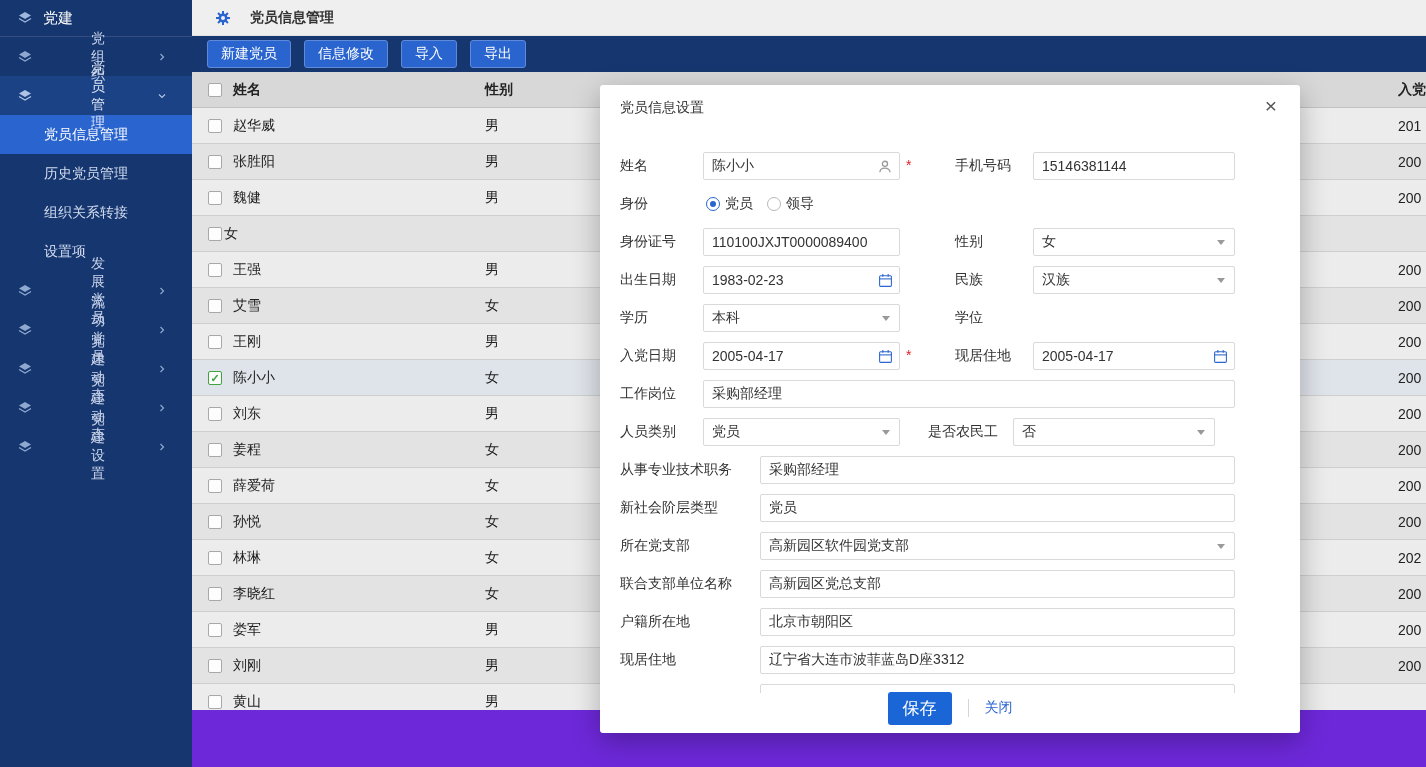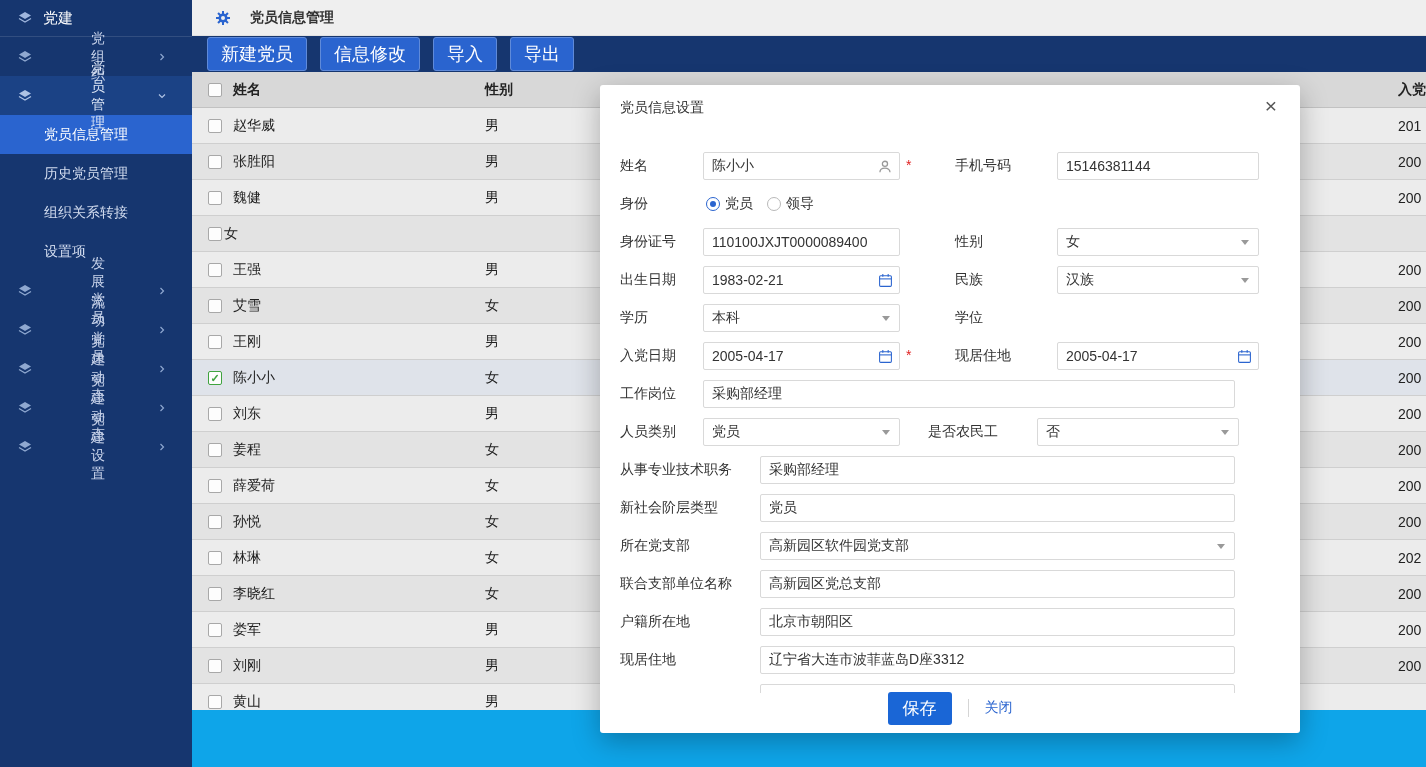--- a/index.html
+++ b/index.html
@@ -1,34 +1,34 @@
 <!DOCTYPE html>
 <html><head>
 <meta charset="utf-8">
 <style>
 * { margin:0; padding:0; box-sizing:border-box; }
 html,body { width:1426px; height:767px; overflow:hidden; font-family:"Liberation Sans", sans-serif; }
-.app { position:relative; width:1426px; height:767px; background:#0ea5e9; }
+.app { position:relative; width:1426px; height:767px; background:#6d28d9; }
 
 
 .sidebar { position:absolute; left:0; top:0; width:192px; height:767px; background:#16366F; z-index:2; }
 .sb-header { height:37px; display:flex; align-items:center; padding-left:17px; color:#FFFFFF; font-size:15px; border-bottom:1px solid rgba(255,255,255,0.12); }
 .ic { display:flex; margin-right:10px; flex:none; }
 .nav-item { height:39px; display:flex; align-items:center; padding:0 14px 0 17px; color:#C8D3EA; font-size:14px; cursor:pointer;gap:48px; }
 .nav-item .lbl { flex:1; }
 .nav-item.parent-open { background:#1B4285; color:#DCE5F5; }
 .sub-item { height:39px; display:flex; align-items:center; padding-left:44px; color:#D2DCEF; font-size:14px; cursor:pointer; }
 .sub-item.active { background:#2A64CF; color:#FFFFFF; }
 
 
 .main { position:absolute; left:192px; top:0; width:1234px; height:767px; }
 .topbar { height:36px; background:#EFEFEF; display:flex; align-items:center; padding-left:23px; border-bottom:1px solid #E2E2E2; }
 .topbar .title { margin-left:9px; font-size:14px; font-weight:bold; color:#333; }
 .toolbar { height:36px; background:#16366F; display:flex; align-items:center; padding-left:15px; gap:13px; }
-.tbtn { background:#2A64CF; border:1px solid #5F8AD9; color:#FFF; font-size:18px; padding:4px 13px; border-radius:3px; cursor:pointer; font-family:inherit; }
+.tbtn { background:#2A64CF; border:1px solid #5F8AD9; color:#FFF; font-size:14px; padding:4px 13px; border-radius:3px; cursor:pointer; font-family:inherit; }
 
 
 .thead { height:36px; background:#D8D8D8; display:flex; align-items:center; font-weight:bold; color:#222; font-size:14px; border-bottom:1px solid #C2C2C2; }
 .rows-wrap { height:602px; overflow:hidden; }
 .trow { height:36px; display:flex; align-items:center; font-size:14px; color:#222; border-bottom:1px solid #CFCFCF; background:#ECECEC; }
 .trow:nth-child(even) { background:#E3E3E3; }
 .trow.selected { background:#DFE3EA; }
 .cell-check { width:16px; margin-left:16px; flex:none; display:flex; }
 .cell-name { margin-left:9px; width:252px; flex:none; }
 .cell-gender { width:913px; flex:none; }
@@ -39,21 +39,21 @@
 
 .modal { position:absolute; left:600px; top:85px; width:700px; height:648px; background:#FFF; border-radius:3px; box-shadow:0 8px 28px rgba(0,0,0,0.28); z-index:5; }
 .m-title { position:absolute; left:20px; top:14px; font-size:14px; color:#333; }
 .m-close { position:absolute; right:16px; top:8px; font-size:21px; color:#555; cursor:pointer; width:26px; height:26px; text-align:center; line-height:26px; }
 .m-body { position:absolute; top:67px; left:20px; width:660px; height:550px; overflow:hidden; }
 .frow { display:flex; align-items:center; height:28px; margin-bottom:10px; position:relative; }
 .flabel { width:83px; flex:none; font-size:14px; color:#333; }
 .flabel.wide { width:140px; }
 .ctl { position:relative; height:28px; border:1px solid #D9D9D9; border-radius:2px; background:#FFF; font-size:14px; color:#333; flex:none; display:flex; align-items:center; padding:0 8px; }
 input.ctl { font-family:inherit; outline:none; }
-.w197{width:197px;} .w202{width:202px;margin-left:24px;} .w405{width:405px;} .w532{width:532px;} .w475{width:475px;}
+.w197{width:197px;} .w202{width:202px;} .w405{width:405px;} .w532{width:532px;} .w475{width:475px;}
 .rlabel { margin-left:55px; width:78px; flex:none; font-size:14px; color:#333; }
 .rlabel.l2 { margin-left:28px; width:85px; }
 .arrow { position:absolute; right:9px; top:11px; width:0; height:0; border-left:4px solid transparent; border-right:4px solid transparent; border-top:5px solid #999; }
 .icon-right { position:absolute; right:6px; top:6px; display:flex; }
 .star { position:absolute; left:286px; top:5px; color:#E02020; font-size:14px; }
 .radios { display:flex; align-items:center; margin-left:3px; width:124px; flex:none; }
 .radio { width:14px; height:14px; border-radius:50%; border:1px solid #B9B9B9; background:#FFF; position:relative; flex:none; }
 .radio.on { border-color:#2A64CF; }
 .radio.on::after { content:""; position:absolute; left:3px; top:3px; width:6px; height:6px; border-radius:50%; background:#2A64CF; }
 .radio-lbl { font-size:14px; color:#333; margin:0 14px 0 5px; }
@@ -404,21 +404,21 @@
         <span class="rlabel">性别</span>
         <div class="ctl sel w202">
           <span>女</span>
           <span class="arrow"></span>
         </div>
       </div>
 
       <div class="frow">
         <span class="flabel">出生日期</span>
         <div class="ctl w197">
-          <span>1983-02-21</span>
+          <span>1983-02-23</span>
           <span class="icon-right">
             <svg width="15" height="15" viewBox="0 0 14 14">
                 <rect x="1.5" y="2.5" width="11" height="10" rx="1" fill="none" stroke="#2A64CF"></rect>
                 <line x1="1.5" y1="5.5" x2="12.5" y2="5.5" stroke="#2A64CF"></line>
                 <line x1="4.5" y1="1" x2="4.5" y2="3.5" stroke="#2A64CF"></line>
                 <line x1="9.5" y1="1" x2="9.5" y2="3.5" stroke="#2A64CF"></line>
               </svg>
           </span>
         </div>
         <span class="rlabel">民族</span>

